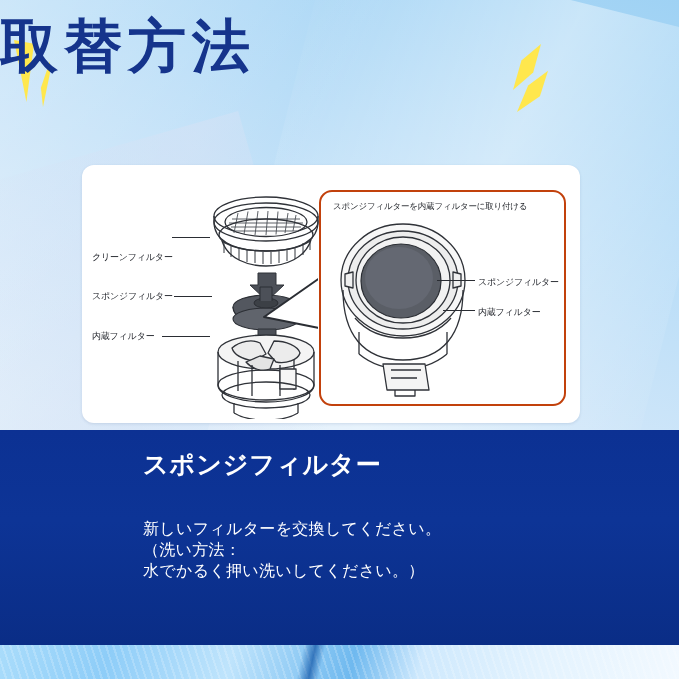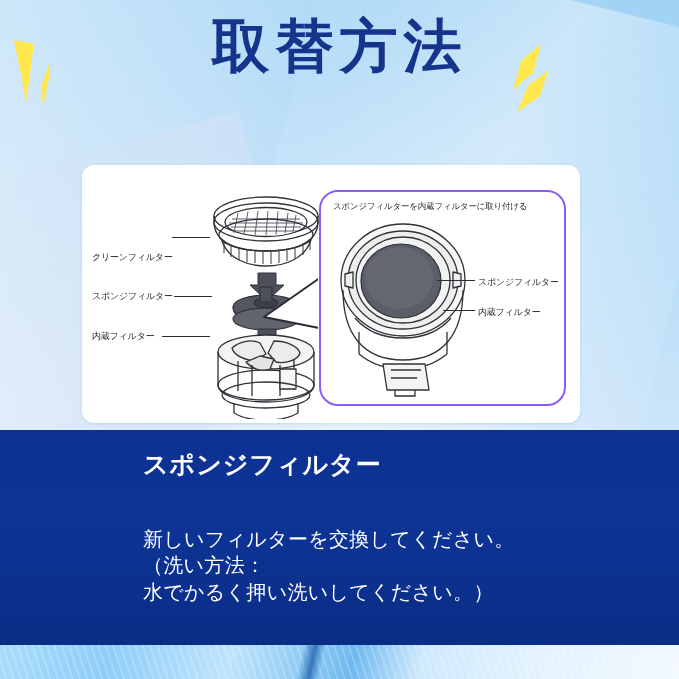--- a/index.html
+++ b/index.html
@@ -28,21 +28,21 @@
     background:linear-gradient(120deg, rgba(255,255,255,0.0) 0%, rgba(214,226,245,0.55) 55%, rgba(255,255,255,0.0) 100%);
     transform:rotate(-16deg);pointer-events:none;
   }
 
   
   .header{
     position:absolute;left:0;top:0;width:679px;height:118px;
   }
   .title{
     position:absolute;left:0;top:17px;width:679px;
-    text-align:center;
+    text-align:left;
     font-size:58px;line-height:1;
     font-weight:700;
     letter-spacing:6px;
     color:#15348c;
     font-family:"DejaVu Sans","Liberation Sans",sans-serif;
     white-space:nowrap;
   }
 
   
   .bolt{position:absolute;background:#ffe74d;}
@@ -88,21 +88,21 @@
   .leader-clean{left:90px;top:72px;width:38px;}
   .leader-sponge{left:92px;top:131px;width:38px;}
   .leader-inner{left:80px;top:171px;width:48px;}
 
   
   .stack{position:absolute;left:112px;top:24px;width:180px;height:230px;}
 
   
   .callout{
     position:absolute;left:237px;top:25px;width:243px;height:212px;
-    border:2px solid #8b5cf6;border-radius:19px;background:#fff;
+    border:2px solid #c2410c;border-radius:13px;background:#fff;
   }
   .callout-title{
     position:absolute;left:12px;top:9px;font-size:8.5px;color:#1d2026;
     white-space:nowrap;letter-spacing:-0.2px;
   }
   .callout-lbl{
     position:absolute;font-size:9px;color:#20232a;white-space:nowrap;letter-spacing:-0.2px;
   }
   .co-lbl-sponge{left:157px;top:84px;}
   .co-lbl-inner{left:157px;top:114px;}
@@ -118,22 +118,22 @@
   .panel{
     position:absolute;left:0;top:430px;width:679px;height:215px;
     background:linear-gradient(180deg,#0c3193 0%,#0d3496 42%,#0a2d86 100%);
   }
   .panel-heading{
     position:absolute;left:143px;top:18px;
     color:#ffffff;font-size:25px;font-weight:700;letter-spacing:1px;
     white-space:nowrap;
   }
   .panel-body{
-    position:absolute;left:143px;top:96px;
-    color:#ffffff;font-size:20px;line-height:1.32;letter-spacing:0.3px;
+    position:absolute;left:143px;top:88px;
+    color:#ffffff;font-size:16px;line-height:1.32;letter-spacing:0.3px;
     white-space:pre-line;
   }
 
   
   .footer-strip{
     position:absolute;left:0;top:645px;width:679px;height:34px;
     background:linear-gradient(100deg,#a9dcfb 0%,#8ecdf8 16%,#bfe4fc 34%,#6fb9ef 52%,#cfe9fd 62%,#e4f3fe 80%,#f2f9ff 100%);
     overflow:hidden;
   }
   .footer-streaks{

